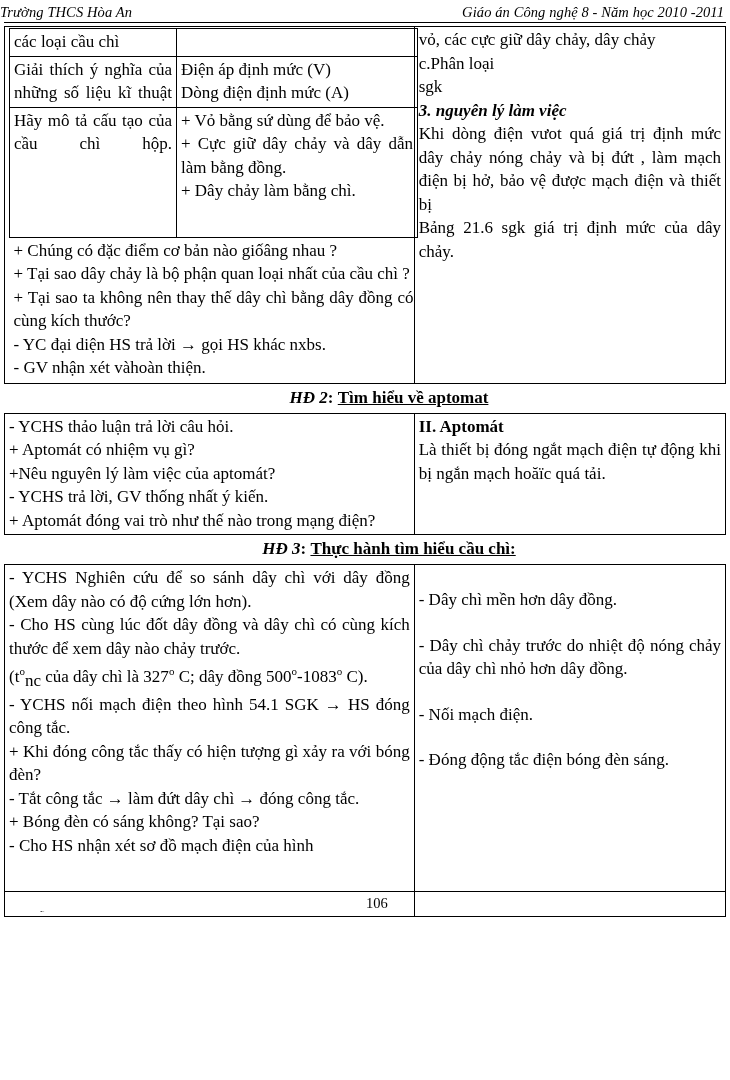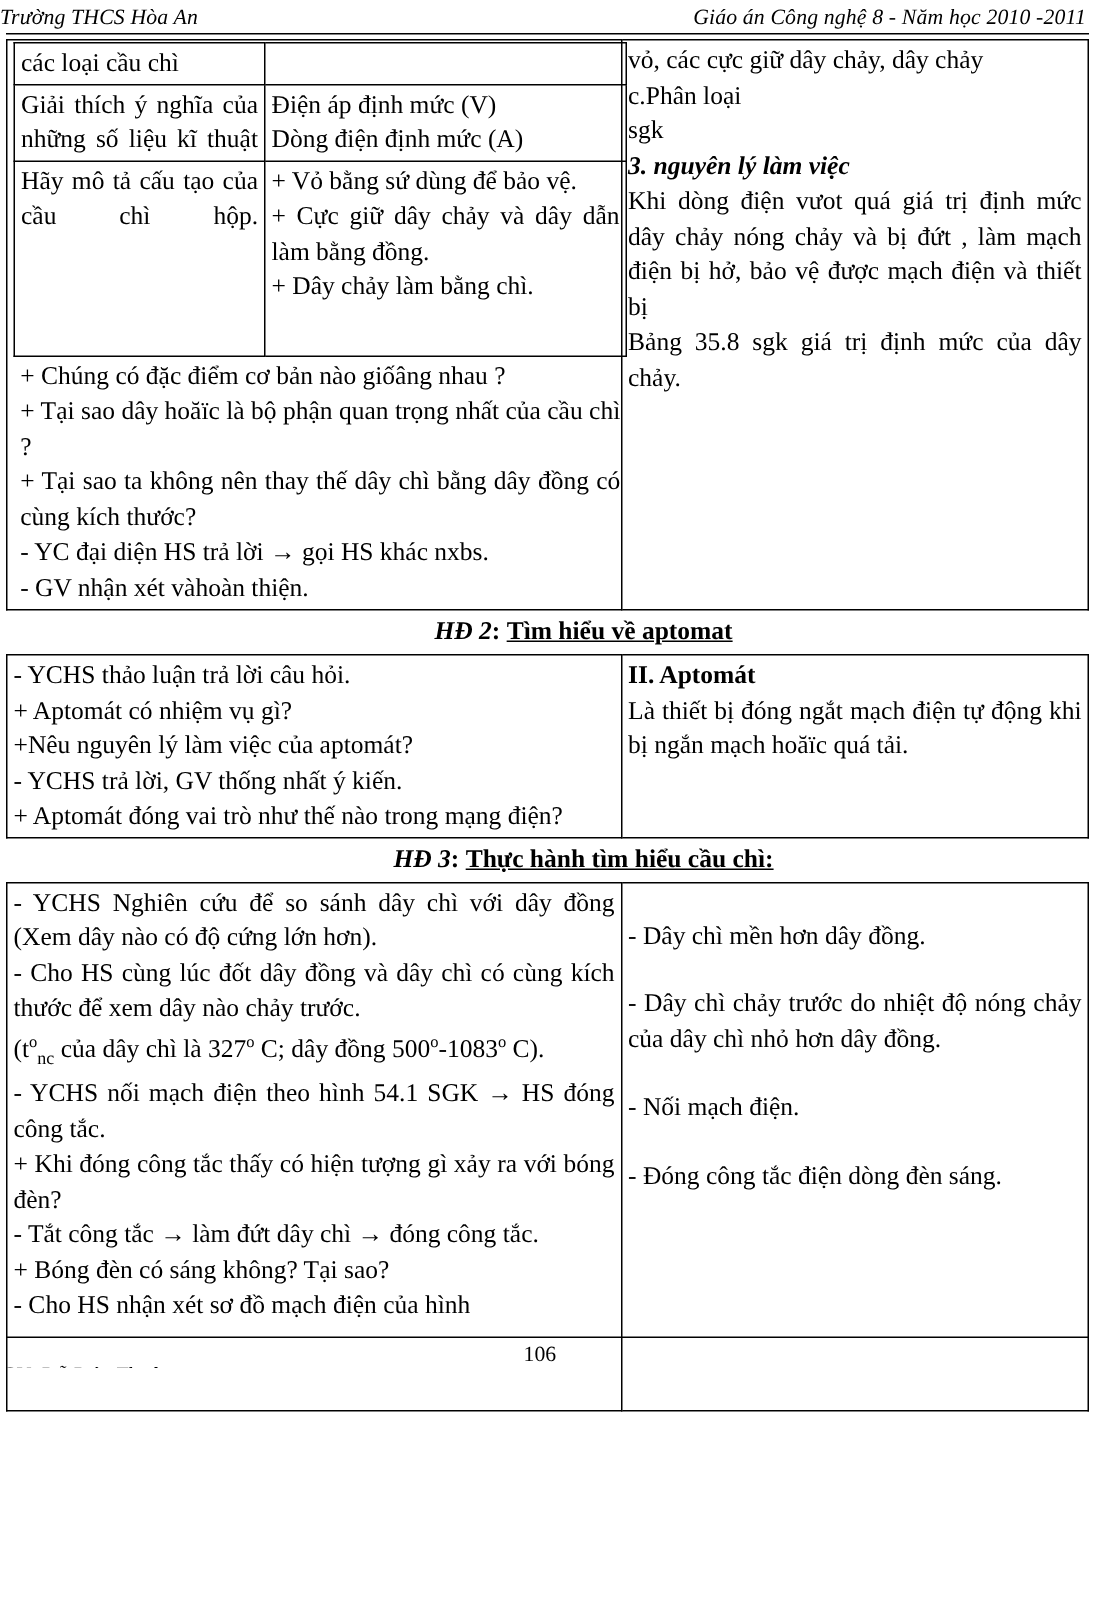--- a/index.html
+++ b/index.html
@@ -86,40 +86,40 @@
   table.inner td {
     border: 1.2px solid #000;
     vertical-align: top;
     padding: 1px 4px 2px 4px;
     font-size: 17px;
     line-height: 23.5px;
   }
   td.nopad { padding: 0; border: 0; margin-top: 12px; }
 
   .sup { font-size: 11px; vertical-align: super; }
-  .sub { font-size: 12px; vertical-align: sub; }
+  .sub { font-size: 17px; vertical-align: sub; }
 
   .spacer-lg { display: block; height: 22px; }
 
   
   .footer {
     position: absolute;
     left: 4px;
     right: 4px;
     bottom: 0;
     border-top: 1.4px solid #000;
     padding-top: 2px;
     height: 18px;
     overflow: hidden;
     font-style: italic;
     font-size: 14.5px;
     line-height: 19px;
   }
   .footer .fl { position: absolute; left: -4px; top: 16px; }
-  .footer .fc { position: absolute; left: 345px; top: 2px; font-style: normal; }
+  .footer .fc { position: absolute; left: 362px; top: 2px; font-style: normal; }
 </style>
 </head>
 <body>
 
 <div class="page">
 
   <div class="runhead">
     <span class="left">Trường THCS Hòa An</span>
     <span class="right">Giáo án Công nghệ 8 - Năm học 2010 -2011</span>
   </div>
@@ -154,37 +154,37 @@
                 <td class="just" style="height:126px">Hãy mô tả cấu tạo của cầu chì hộp.</td>
                 <td>
                   <p class="j">+ Vỏ bằng sứ dùng để bảo vệ.</p>
                   <p class="j">+ Cực giữ dây chảy và dây dẫn làm bằng đồng.</p>
                   <p class="j">+ Dây chảy làm bằng chì.</p>
                 </td>
               </tr>
               <tr>
                 <td colspan="2" style="border-left:0;border-right:0;border-bottom:0;padding-bottom:1px">
                   <p class="j">+ Chúng có đặc điểm cơ bản nào giốâng nhau ?</p>
-                  <p class="j">+ Tại sao dây hoăïc là bộ phận quan trọng nhất của cầu chì ?</p>
+                  <p class="j">+ Tại sao dây chảy là bộ phận quan loại nhất của cầu chì ?</p>
                   <p class="j">+ Tại sao ta không nên thay thế dây chì bằng dây đồng có cùng kích thước?</p>
                   <p class="l">- YC đại diện HS trả lời → gọi HS khác nxbs.</p>
                   <p class="l">- GV nhận xét vàhoàn thiện.</p>
                 </td>
               </tr>
             </tbody>
           </table>
         </td>
 
         <td>
           <p class="l">vỏ, các cực giữ dây chảy, dây chảy</p>
           <p class="l">c.Phân loại</p>
           <p class="l">sgk</p>
           <p class="l bolditalic">3. nguyên lý làm việc</p>
           <p class="j">Khi dòng điện vưot quá giá trị định mức dây chảy nóng chảy và bị đứt , làm mạch điện bị hở, bảo vệ được mạch điện và thiết bị</p>
-          <p class="j">Bảng 35.8 sgk giá trị định mức của dây chảy.</p>
+          <p class="j">Bảng 21.6 sgk giá trị định mức của dây chảy.</p>
         </td>
       </tr>
     </tbody>
   </table>
 
   <div class="hd">
     <span class="tag">HĐ 2</span><span class="bold">:</span>
     <span class="ttl">Tìm hiểu về aptomat</span>
   </div>
 
@@ -233,21 +233,21 @@
           <p class="l">- Cho HS nhận xét sơ đồ mạch điện của hình</p>
         </td>
         <td>
           <span class="spacer-lg"></span>
           <p class="l">- Dây chì mền hơn dây đồng.</p>
           <span class="spacer-lg"></span>
           <p class="j">- Dây chì chảy trước do nhiệt độ nóng chảy của dây chì nhỏ hơn dây đồng.</p>
           <span class="spacer-lg"></span>
           <p class="l">- Nối mạch điện.</p>
           <span class="spacer-lg"></span>
-          <p class="j">- Đóng công tắc điện dòng đèn sáng.</p>
+          <p class="j">- Đóng động tắc điện bóng đèn sáng.</p>
         </td>
       </tr>
     </tbody>
   </table>
 
   <div class="footer">
     <span class="fl">GV: Đỗ Đức Thuận</span>
     <span class="fc">106</span>
   </div>
 

